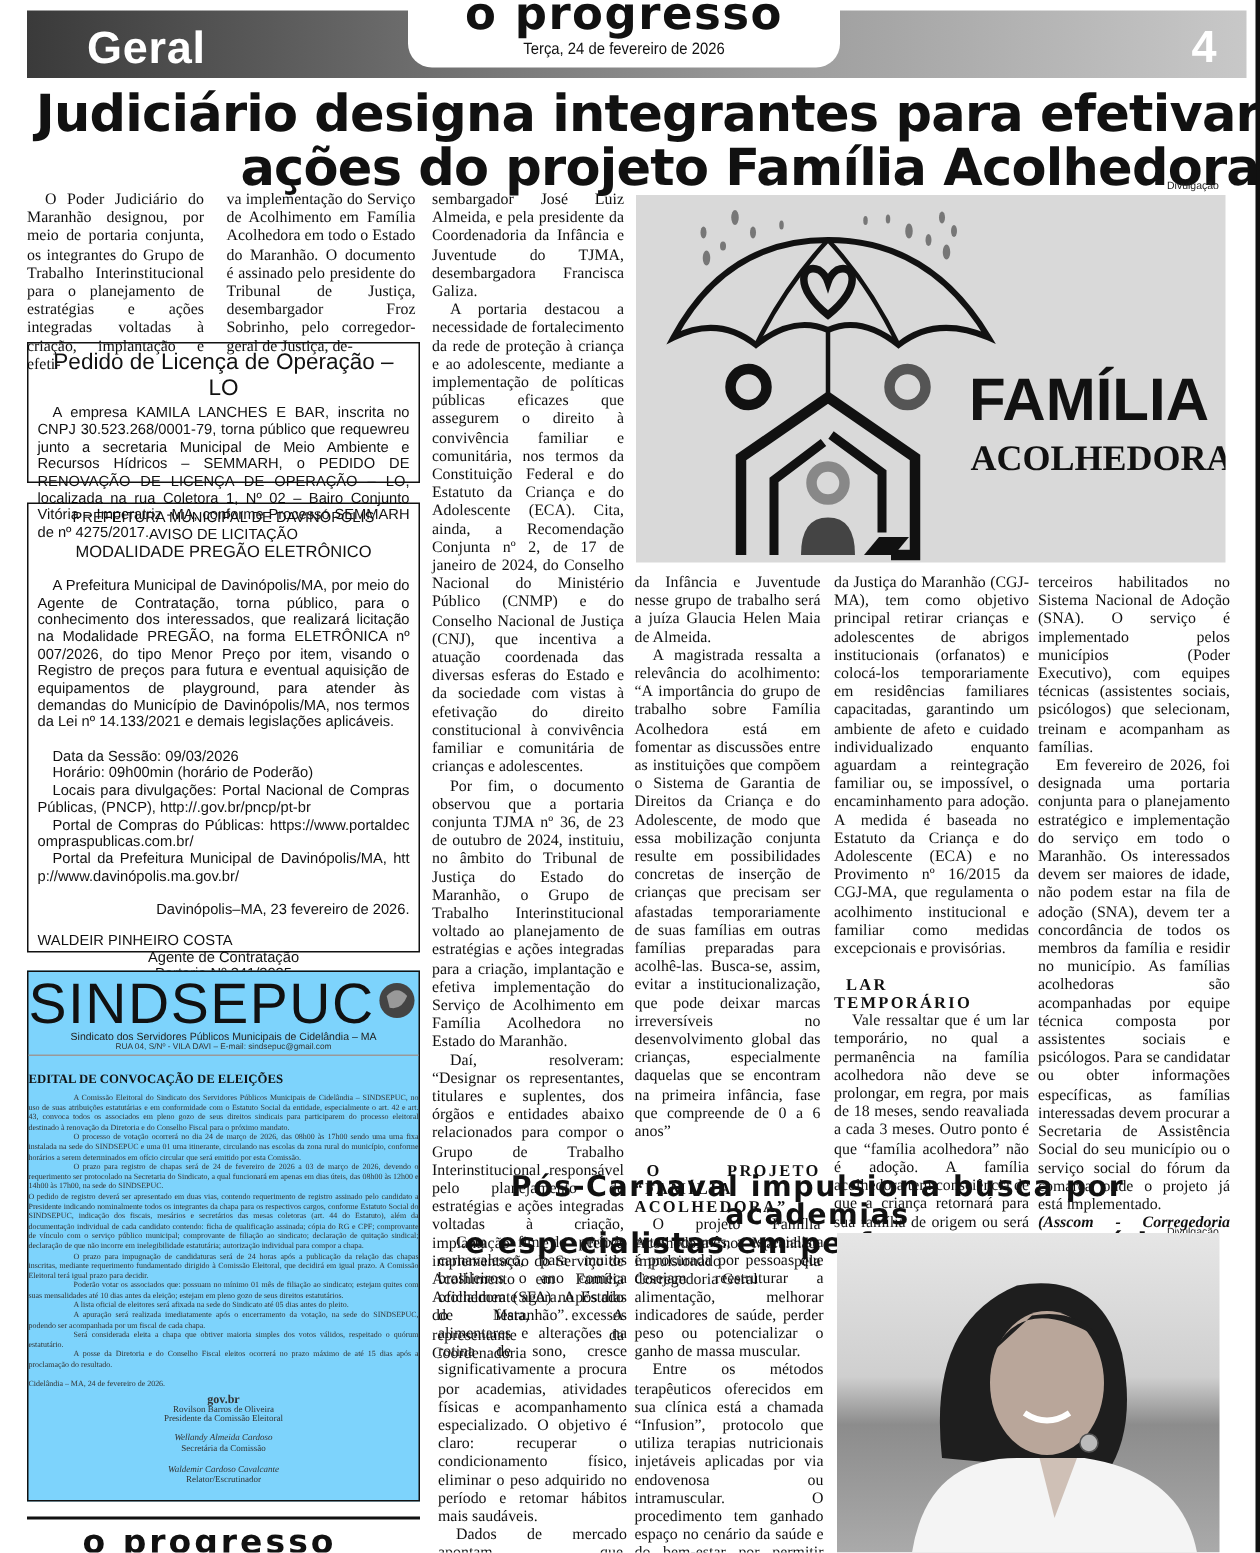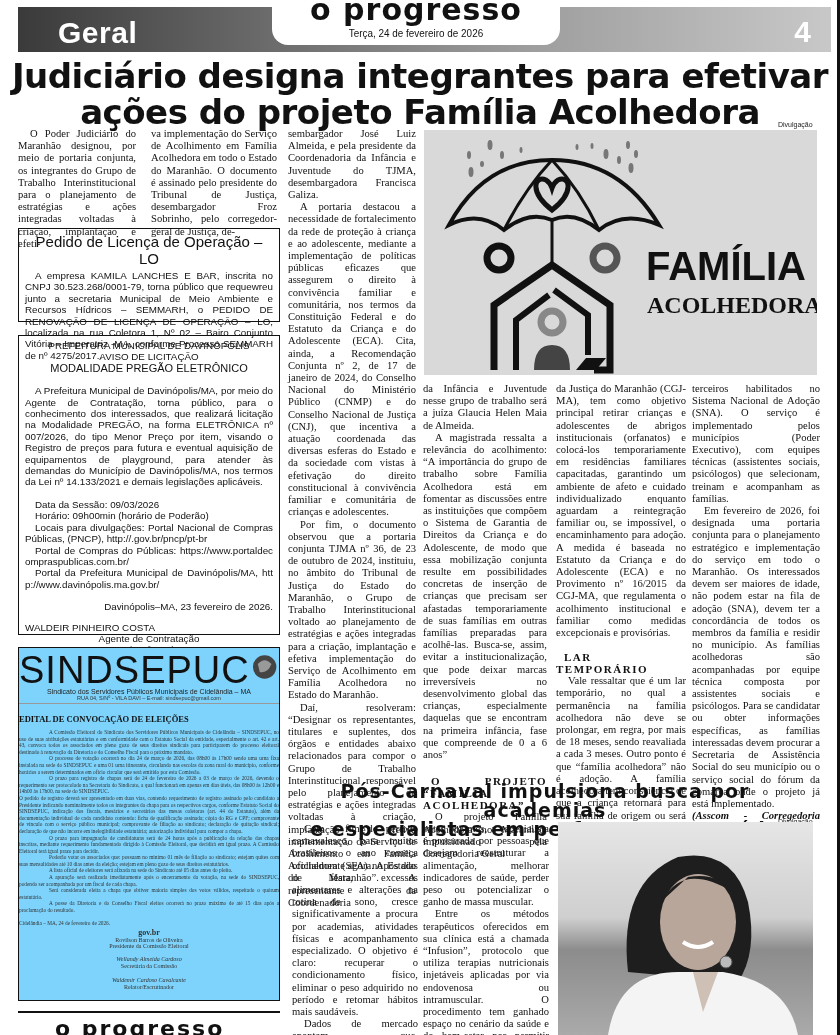--- a/index.html
+++ b/index.html
@@ -7,21 +7,21 @@
 .abs{position:absolute}
 
 #hdr{left:18px;top:7px;width:813px;height:45px;background:linear-gradient(90deg,#3a3a3a 0%,#6a6a6a 30%,#9a9a9a 60%,#c8c8c8 100%)}
 #sect{left:40px;top:9px;color:#fff;font:bold 30px "Liberation Sans",sans-serif;letter-spacing:.5px}
 #pageno{right:20px;top:8px;color:#fff;font:bold 30px "Liberation Sans",sans-serif}
 #masthead{left:272px;top:0;width:288px;height:45px;background:#fff;border-radius:0 0 16px 16px;text-align:center}
 #mh-title{font:bold 30px "DejaVu Sans",sans-serif;line-height:28px;letter-spacing:1px;display:block;margin-top:-4px}
 #mh-date{font:11px "Liberation Sans",sans-serif;display:block;margin-top:3px;transform:scaleX(.9)}
 #edge{left:837px;top:0;width:3px;height:1035px;background:#111}
 
-#headline{left:0;top:58px;width:840px;text-align:center;font:900 34px "DejaVu Sans",sans-serif;line-height:36px;letter-spacing:-.5px}
+#headline{left:0;top:58px;width:840px;text-align:right;font:900 34px "DejaVu Sans",sans-serif;line-height:36px;letter-spacing:-.5px}
 .credit{font:7px "Liberation Sans",sans-serif;color:#222}
 
 .col{font-size:10.6px;line-height:12.2px;text-align:justify;hyphens:auto}
 .col p{text-indent:12px}
 .col h4{font:bold 11px "Liberation Serif",serif;letter-spacing:1.5px;margin-top:10px;text-indent:8px}
 
 .box{border:1.5px solid #111;font-family:"Liberation Sans",sans-serif;font-size:9.8px;line-height:11.4px;text-align:justify}
 .box p{text-indent:10px}
 .b{font-weight:normal}
 #lic-title{font:15px "Liberation Sans",sans-serif;text-align:center;margin:2px 0 3px}

